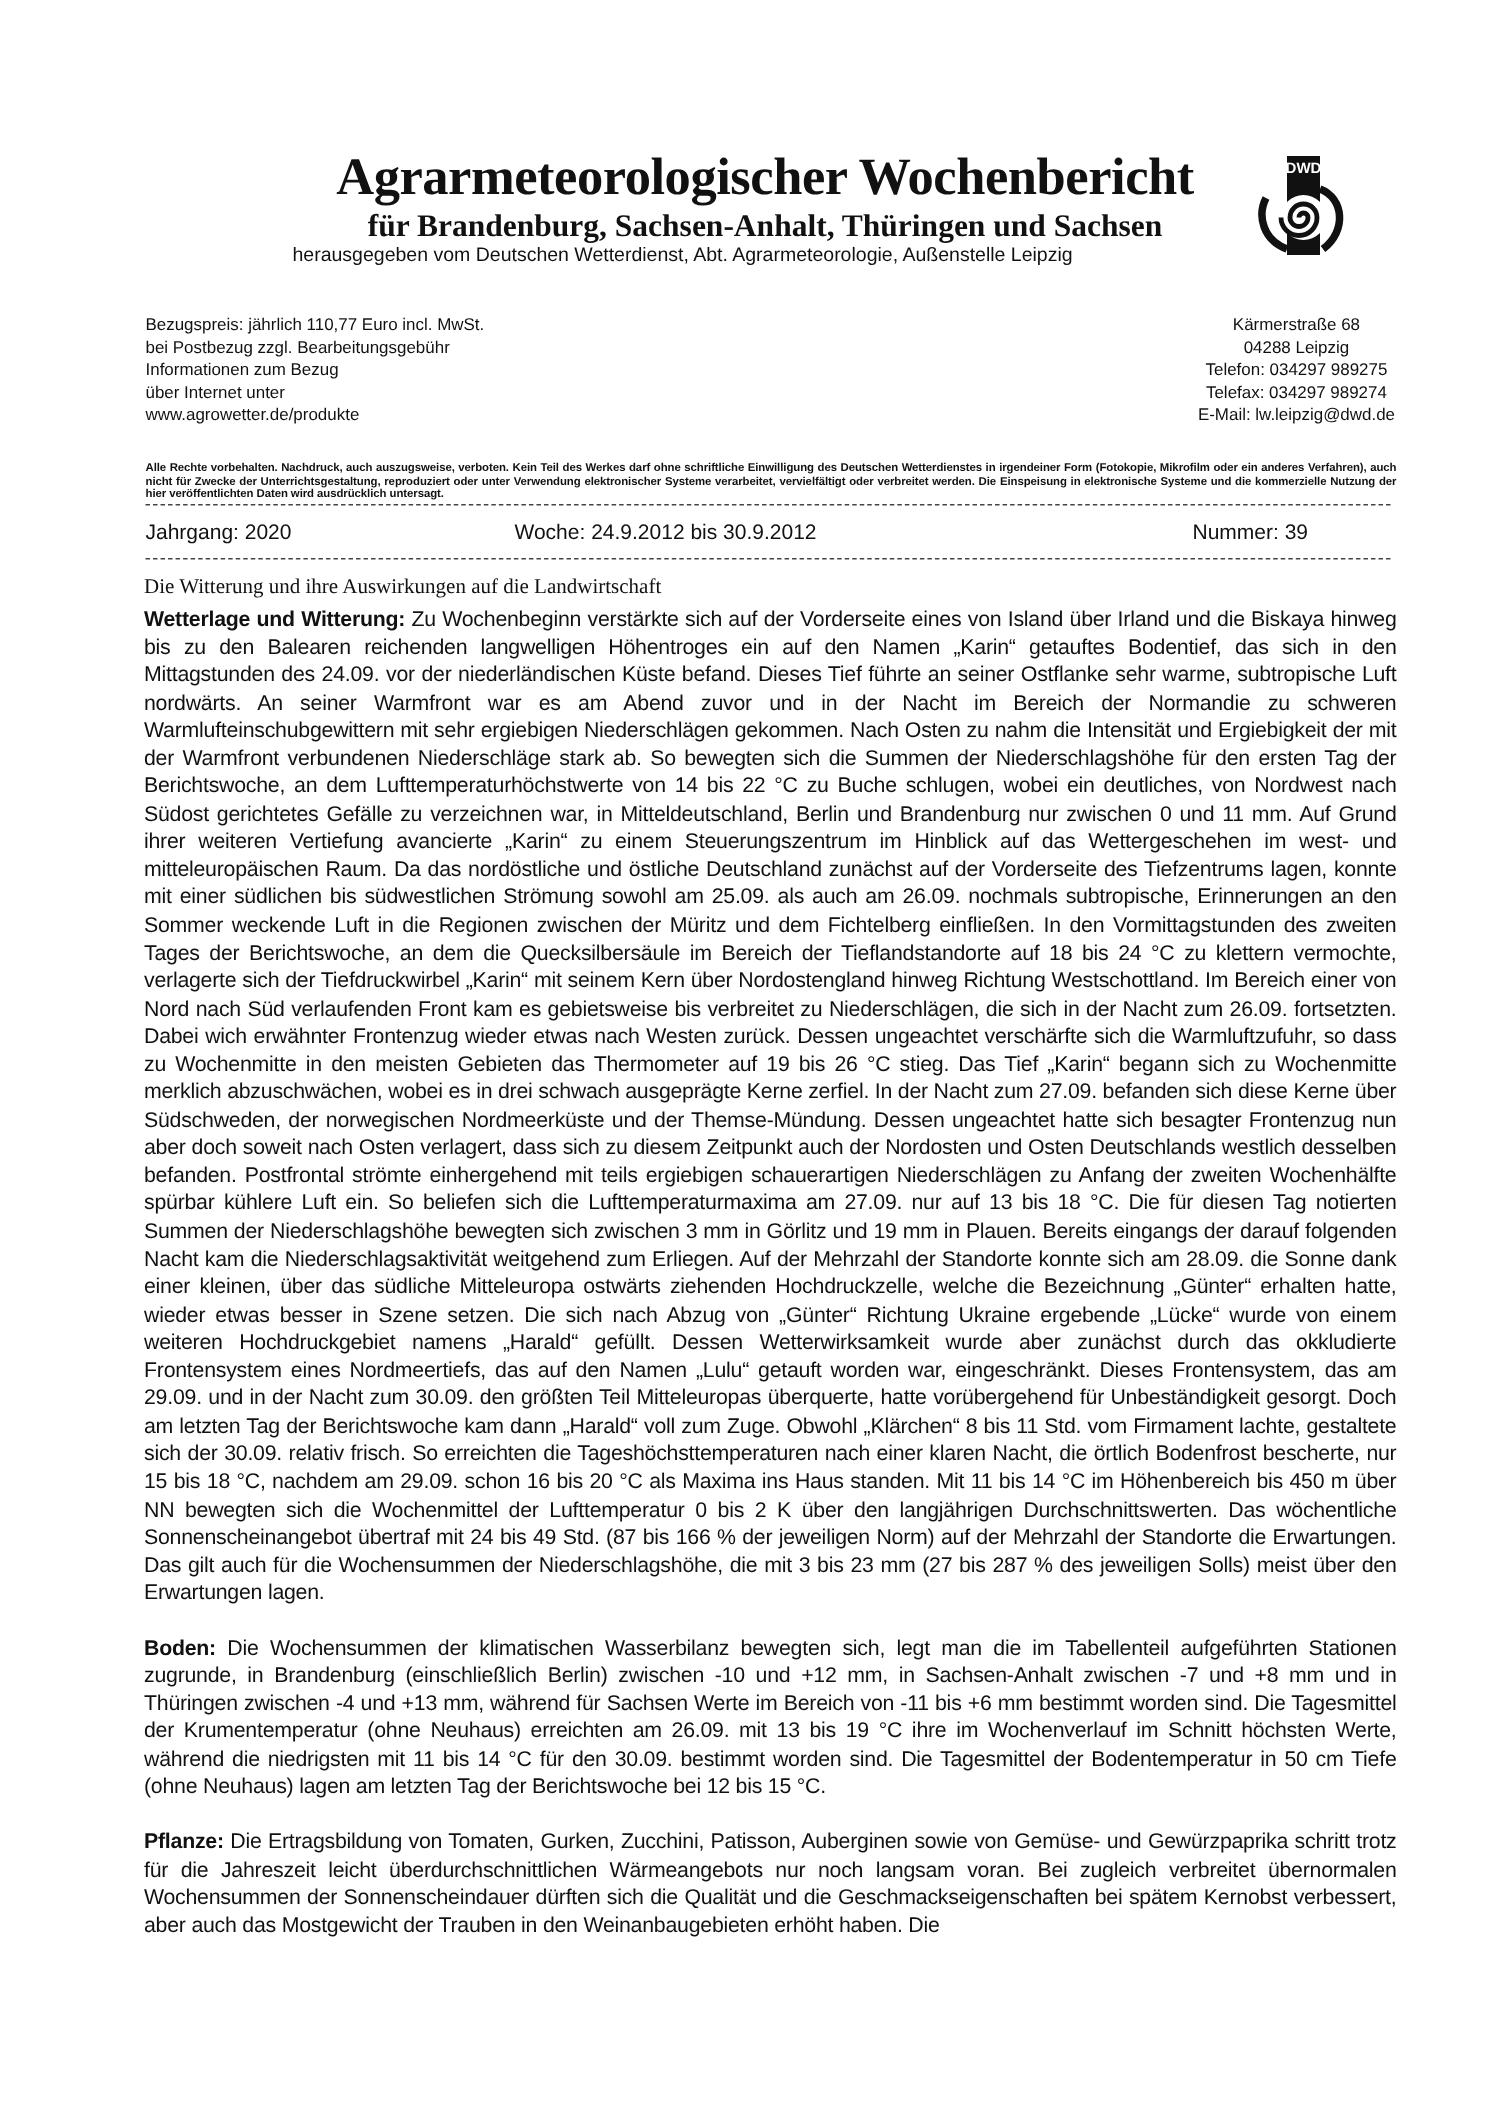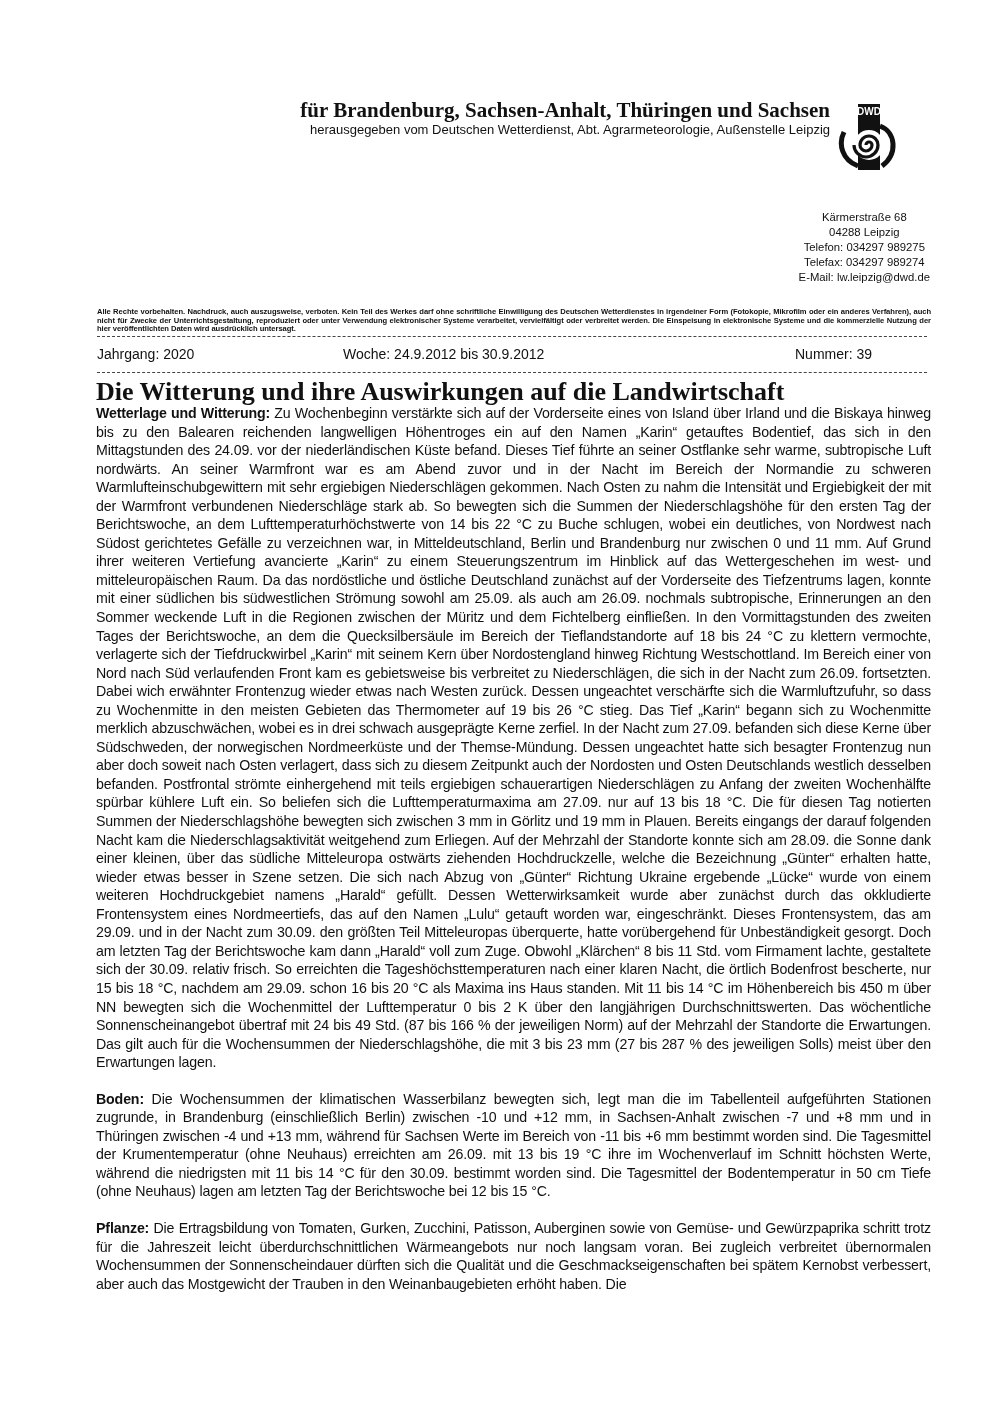--- a/index.html
+++ b/index.html
@@ -1,68 +1,76 @@
 <!DOCTYPE html>
 <html><head>
   <meta charset="utf-8">
   <style>
     html, body { margin:0; padding:0; background:#ffffff; }
     body { width:1000px; height:1413px; position:relative; overflow:hidden; color:#111; font-family:"Liberation Sans", sans-serif; }
     .page { position:absolute; left:0; top:0; width:1000px; height:1413px; }
 
     .masthead { position:absolute; left:190px; top:98px; width:640px; text-align:center; }
     .title { font-family:"Liberation Serif", serif; font-weight:bold; font-size:35px; line-height:40px; letter-spacing:-0.3px; margin:0; }
-    .subtitle { font-family:"Liberation Serif", serif; font-weight:bold; font-size:21px; line-height:24px; margin:0;text-align:right; }
-    .publisher { font-size:13px; line-height:16px; margin:0; text-align:right; padding-left:5px; }
+    .subtitle { font-family:"Liberation Serif", serif; font-weight:bold; font-size:21px; line-height:24px; margin:0; }
+    .publisher { font-size:13px; line-height:16px; margin:0; text-align:left; padding-left:5px; }
 
     .logo { position:absolute; left:838px; top:104px; width:62px; height:68px;text-align:right; }
 
     .info-left { position:absolute; left:97px; top:210px; font-size:11.3px; line-height:15px; }
     .info-right { position:absolute; right:70px; top:210px; font-size:11.3px; line-height:15px; text-align:center; }
     .info-left div, .info-right div { white-space:nowrap; }
 
     .rights { position:absolute; left:97px; top:308px; width:834px; font-size:7.6px; line-height:8.6px; text-align:justify; letter-spacing:-0.05px;font-weight:bold; }
 
     .dash { position:absolute; left:97px; width:830px; height:0; border-top:1.3px dashed #444; }
     .dash.d1 { top:336px; }
     .dash.d2 { top:372px; }
 
     .issue-row { position:absolute; left:97px; top:345px; width:830px; font-size:14px; line-height:18px; }
     .issue-row span { position:absolute; white-space:nowrap; }
     .iss-year { left:0; }
     .iss-week { left:246px; }
     .iss-num { left:698px; }
 
     .content { position:absolute; left:96px; top:380px; width:835px; }
-    .section-title { font-family:"Liberation Serif", serif; font-weight:bold; font-size:26px; line-height:24px; margin:0 0 0 0; }
+    .section-title { font-family:"Liberation Serif", serif; font-weight:normal; font-size:14px; line-height:24px; margin:0 0 0 0; }
     .para { font-size:14.2px; line-height:18.55px; text-align:justify; margin:0; letter-spacing:-0.15px; }
     .para b { font-weight:bold; }
     .gap { height:18px; }
   </style>
 </head>
 <body>
 
 <div class="page">
 
   <div class="masthead">
+    <h1 class="title">Agrarmeteorologischer Wochenbericht</h1>
     <h2 class="subtitle">für Brandenburg, Sachsen-Anhalt, Thüringen und Sachsen</h2>
     <p class="publisher">herausgegeben vom Deutschen Wetterdienst, Abt. Agrarmeteorologie, Außenstelle Leipzig</p>
   </div>
 
   <div class="logo">
     <svg width="62" height="68" viewBox="0 0 62 68">
       <rect x="20" y="0" width="22" height="66" fill="#111"></rect>
       <text x="31" y="11" text-anchor="middle" font-size="10" font-weight="bold" fill="#fff" font-family="Liberation Sans, sans-serif">DWD</text>
       <path d="M6 28 C 0 40, 4 56, 20 62" stroke="#111" stroke-width="5" fill="none"></path>
       <path d="M42 22 C 58 28, 60 50, 44 62" stroke="#111" stroke-width="5" fill="none"></path>
       <circle cx="31" cy="41" r="15" fill="#fff"></circle>
       <path d="M31 41 m -3 0 a 3 3 0 1 1 6 0 a 6 6 0 1 1 -12 0 a 9 9 0 1 1 18 0 a 12 12 0 1 1 -24 0" stroke="#111" stroke-width="3.2" fill="none"></path>
     </svg>
   </div>
 
+  <div class="info-left">
+    <div>Bezugspreis: jährlich 110,77 Euro incl. MwSt.</div>
+    <div>bei Postbezug zzgl. Bearbeitungsgebühr</div>
+    <div>Informationen zum Bezug</div>
+    <div>über Internet unter</div>
+    <div>www.agrowetter.de/produkte</div>
+  </div>
 
   <div class="info-right">
     <div>Kärmerstraße 68</div>
     <div>04288 Leipzig</div>
     <div>Telefon:  034297 989275</div>
     <div>Telefax:  034297 989274</div>
     <div>E-Mail: lw.leipzig@dwd.de</div>
   </div>
 
   <div class="rights">Alle Rechte vorbehalten. Nachdruck, auch auszugsweise, verboten. Kein Teil des Werkes darf ohne schriftliche Einwilligung des Deutschen Wetterdienstes in irgendeiner Form (Fotokopie, Mikrofilm oder ein anderes Verfahren), auch nicht für Zwecke der Unterrichtsgestaltung, reproduziert oder unter Verwendung elektronischer Systeme verarbeitet, vervielfältigt oder verbreitet werden. Die Einspeisung in elektronische Systeme und die kommerzielle Nutzung der hier veröffentlichten Daten wird ausdrücklich untersagt.</div>

